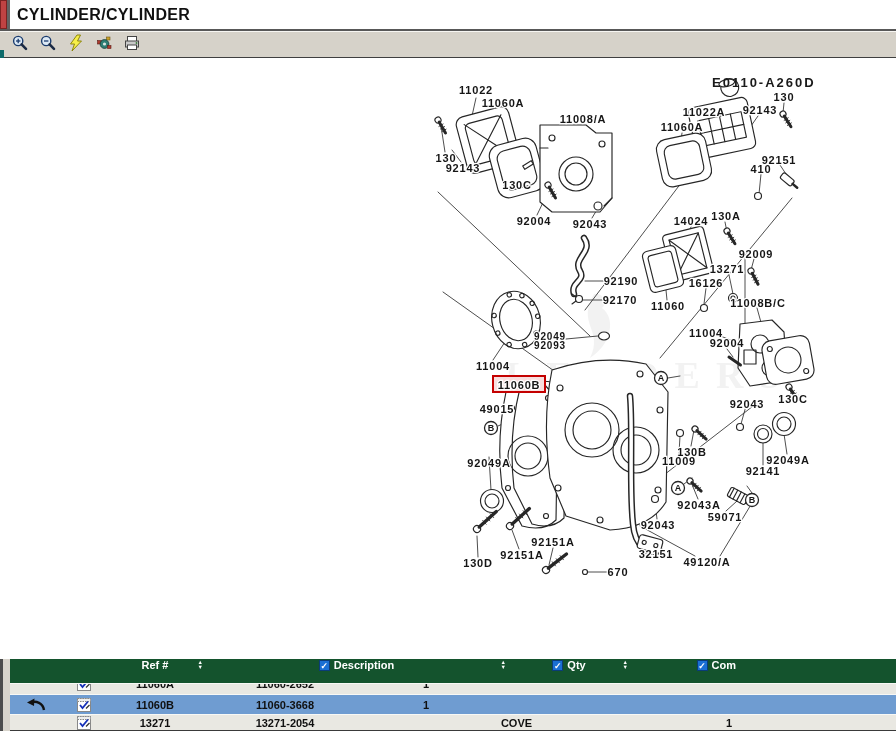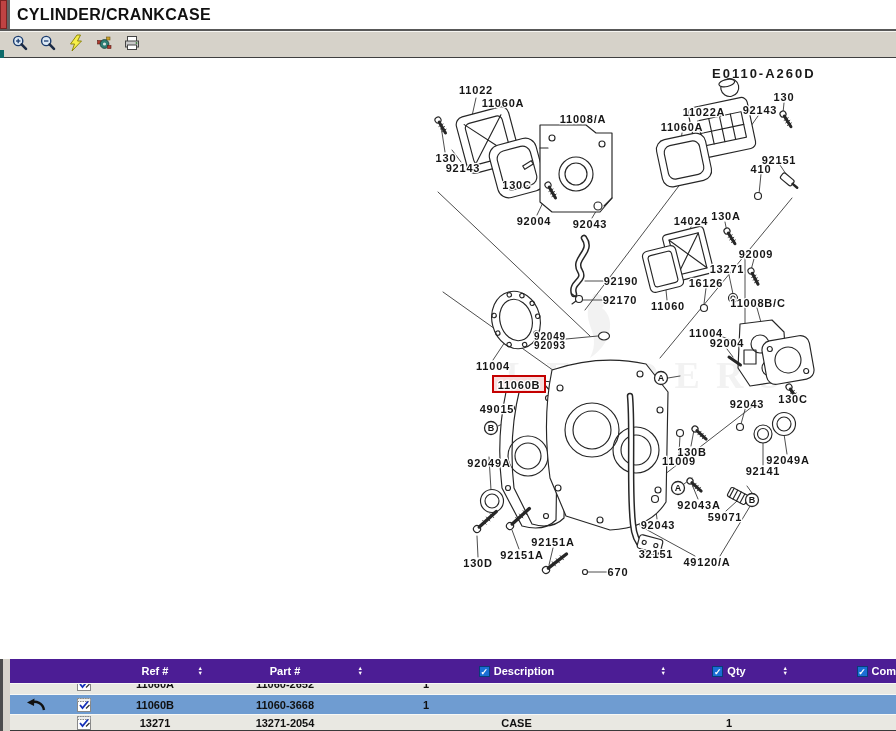--- a/index.html
+++ b/index.html
@@ -18,21 +18,21 @@
            border-top:1px solid #f7f6f2;border-bottom:2px solid #3f3f3f;
            display:flex;align-items:center;padding-left:8px;gap:4px;}
   .tbtn{width:24px;height:22px;display:flex;align-items:center;justify-content:center;
         background:transparent;border:none;padding:0;cursor:pointer;}
   .teal-accent{position:absolute;left:0;top:50px;width:4px;height:18px;background:#0d6a6a;}
   .left-line{position:absolute;left:7px;top:58px;width:1px;height:601px;background:#d2d2d2;}
 
   
   .diagram-area{position:absolute;top:58px;left:0;width:896px;height:601px;background:#fff;}
   .diagram-area svg{position:absolute;left:0;top:0;}
-  .code-label{position:absolute;left:712px;top:8px;font-size:13px;font-weight:bold;
+  .code-label{position:absolute;left:712px;top:17px;font-size:13px;font-weight:bold;
               letter-spacing:2px;color:#1a1a1a;}
   .watermark{position:absolute;left:505px;top:295px;font-family:"Liberation Serif",serif;
              font-size:38px;font-weight:bold;color:rgba(40,40,40,0.06);letter-spacing:16px;
              pointer-events:none;}
   .art{stroke:#262626;stroke-width:1.15;fill:none;stroke-linejoin:round;stroke-linecap:round;}
   .wfill{fill:#fff;}
   .thin{stroke:#3a3a3a;stroke-width:0.9;}
   .tube{stroke:#262626;stroke-width:6.5;fill:none;}
   .tubein{stroke:#fff;stroke-width:3.5;fill:none;}
   .plabel{font-family:"Liberation Sans",sans-serif;font-size:11px;font-weight:bold;
@@ -41,21 +41,21 @@
   .plabel.small{font-size:10px;}
   .hlbox{fill:#f8dede;stroke:#c40000;stroke-width:2;}
   .mcirc{fill:#fff;stroke:#262626;stroke-width:1.3;}
   .mtext{font-family:"Liberation Sans",sans-serif;font-size:9px;font-weight:bold;
          fill:#161616;text-anchor:middle;}
   .wmflame{fill:rgba(0,0,0,0.05);stroke:none;}
 
   
   .table-block{position:absolute;top:659px;left:0;width:896px;height:72px;background:#d8d4cb;
                border-left:3px solid #4c4c4c;box-sizing:border-box;padding-left:7px;}
-  .thead{display:flex;height:24px;background:#4c1d95;align-items:center;}
+  .thead{display:flex;height:24px;background:#14532d;align-items:flex-start;}
   .th{position:relative;display:flex;align-items:center;justify-content:center;
       color:#fff;font-size:11px;font-weight:bold;box-sizing:border-box;overflow:hidden;}
   .th.last{justify-content:flex-end;}
   .sort{position:absolute;right:2px;top:50%;transform:translateY(-50%);
         display:flex;flex-direction:column;color:#fff;}
   .sort i{font-style:normal;display:block;height:5px;font-size:5.5px;line-height:5px;}
   .cb{width:11px;height:11px;background:#1a6fd4;border:1px solid #0a3c78;color:#fff;
       font-size:9px;line-height:11px;text-align:center;margin-right:4px;flex:none;box-sizing:border-box;}
   .tr{border-top:1px solid #f8f8f5;}
   .tr.selected{background:#6f9cd1;}
@@ -67,21 +67,21 @@
   .tr.clipped .cells{height:18px;margin-top:-9px;}
   .c{display:flex;align-items:center;justify-content:center;box-sizing:border-box;
      font-size:11px;font-weight:bold;color:#101010;height:100%;overflow:hidden;white-space:nowrap;}
   .bottom-strip{height:2px;background:#3a3a3a;}
 </style>
 </head>
 <body>
 
 <div class="titlebar">
   <div class="red-accent"></div>
-  <h1 class="page-title">CYLINDER/CRANKCASE</h1>
+  <h1 class="page-title">CYLINDER/CYLINDER</h1>
 </div>
 
 <div class="toolbar">
   <button class="tbtn" title="zoom-in">
     <span>
       <svg width="18" height="18" viewBox="0 0 18 18">
           <circle cx="7.2" cy="7" r="4.6" fill="#dce9f5" stroke="#1b3c6e" stroke-width="1.4"></circle>
           <line x1="5" y1="7" x2="9.4" y2="7" stroke="#1b3c6e" stroke-width="1.3"></line>
           <line x1="7.2" y1="4.8" x2="7.2" y2="9.2" stroke="#1b3c6e" stroke-width="1.3"></line>
           <line x1="10.6" y1="10.4" x2="15" y2="14.8" stroke="#1b2a44" stroke-width="2.6" stroke-linecap="round"></line>
@@ -386,27 +386,20 @@
           <i>▼</i>
         </span>
       </div>
       <div class="th" style="width: 100px;">
         <span>Ref #</span>
         <span class="sort">
           <i>▲</i>
           <i>▼</i>
         </span>
       </div>
-      <div class="th" style="width: 160px;">
-        <span>Part #</span>
-        <span class="sort">
-          <i>▲</i>
-          <i>▼</i>
-        </span>
-      </div>
       <div class="th" style="width: 303px;">
         <span class="cb">✓</span>
         <span>Description</span>
         <span class="sort">
           <i>▲</i>
           <i>▼</i>
         </span>
       </div>
       <div class="th" style="width: 122px;">
         <span class="cb">✓</span>
@@ -467,20 +460,20 @@
           <div class="c" style="width: 43px;">
             <svg width="14" height="14" viewBox="0 0 14 14">
               <rect x="0.5" y="0.5" width="13" height="13" fill="#fff" stroke="#888"></rect>
               <rect x="0.5" y="0.5" width="13" height="3" fill="#eee" stroke="#888" stroke-dasharray="1.5,1"></rect>
               <path d="M3 7 L5.5 10 L11 3.5" fill="none" stroke="#1530b8" stroke-width="1.8"></path>
               <line x1="9" y1="10.5" x2="12.5" y2="7" stroke="#333" stroke-width="1.2"></line>
             </svg>
           </div>
           <div class="c" style="width: 100px;">13271</div>
           <div class="c" style="width: 160px;">13271-2054</div>
-          <div class="c" style="width: 303px;">CASE</div>
+          <div class="c" style="width: 303px;">COVE</div>
           <div class="c" style="width: 122px;">1</div>
           <div class="c" style="width: 106px;"></div>
         </div>
       </div>
     </div>
   <div class="bottom-strip"></div>
 </div>
 
 </body></html>

